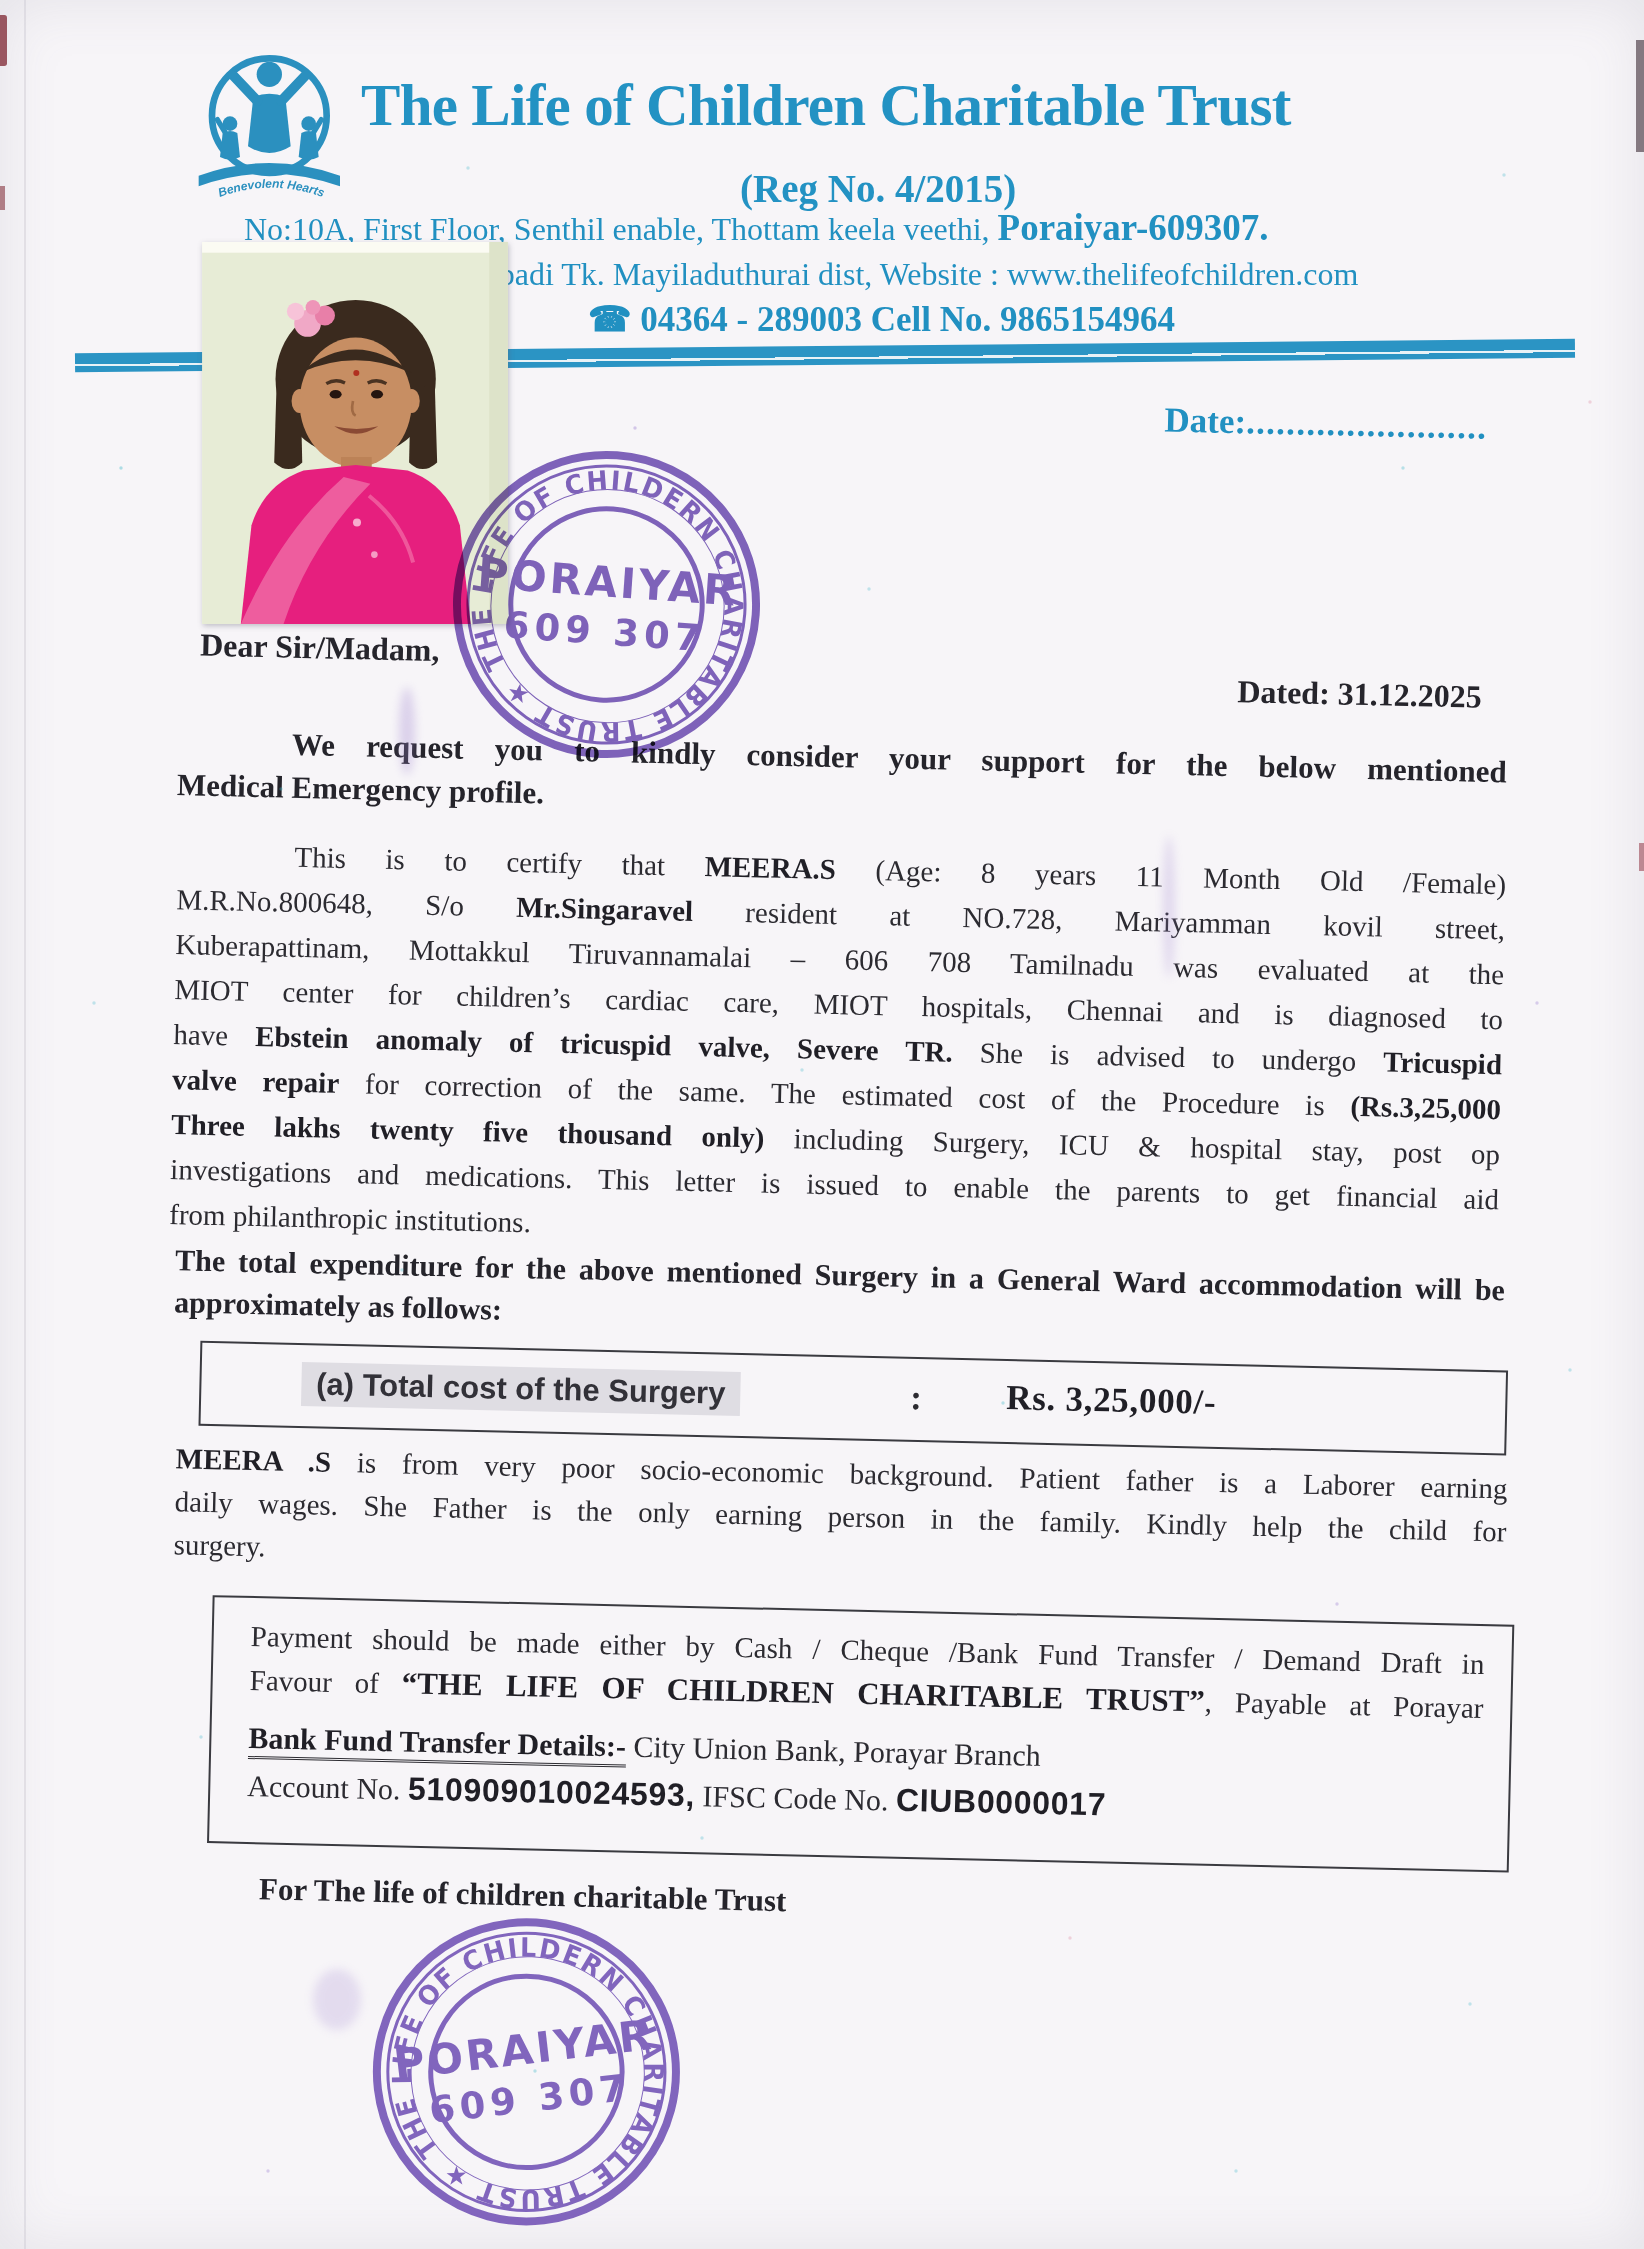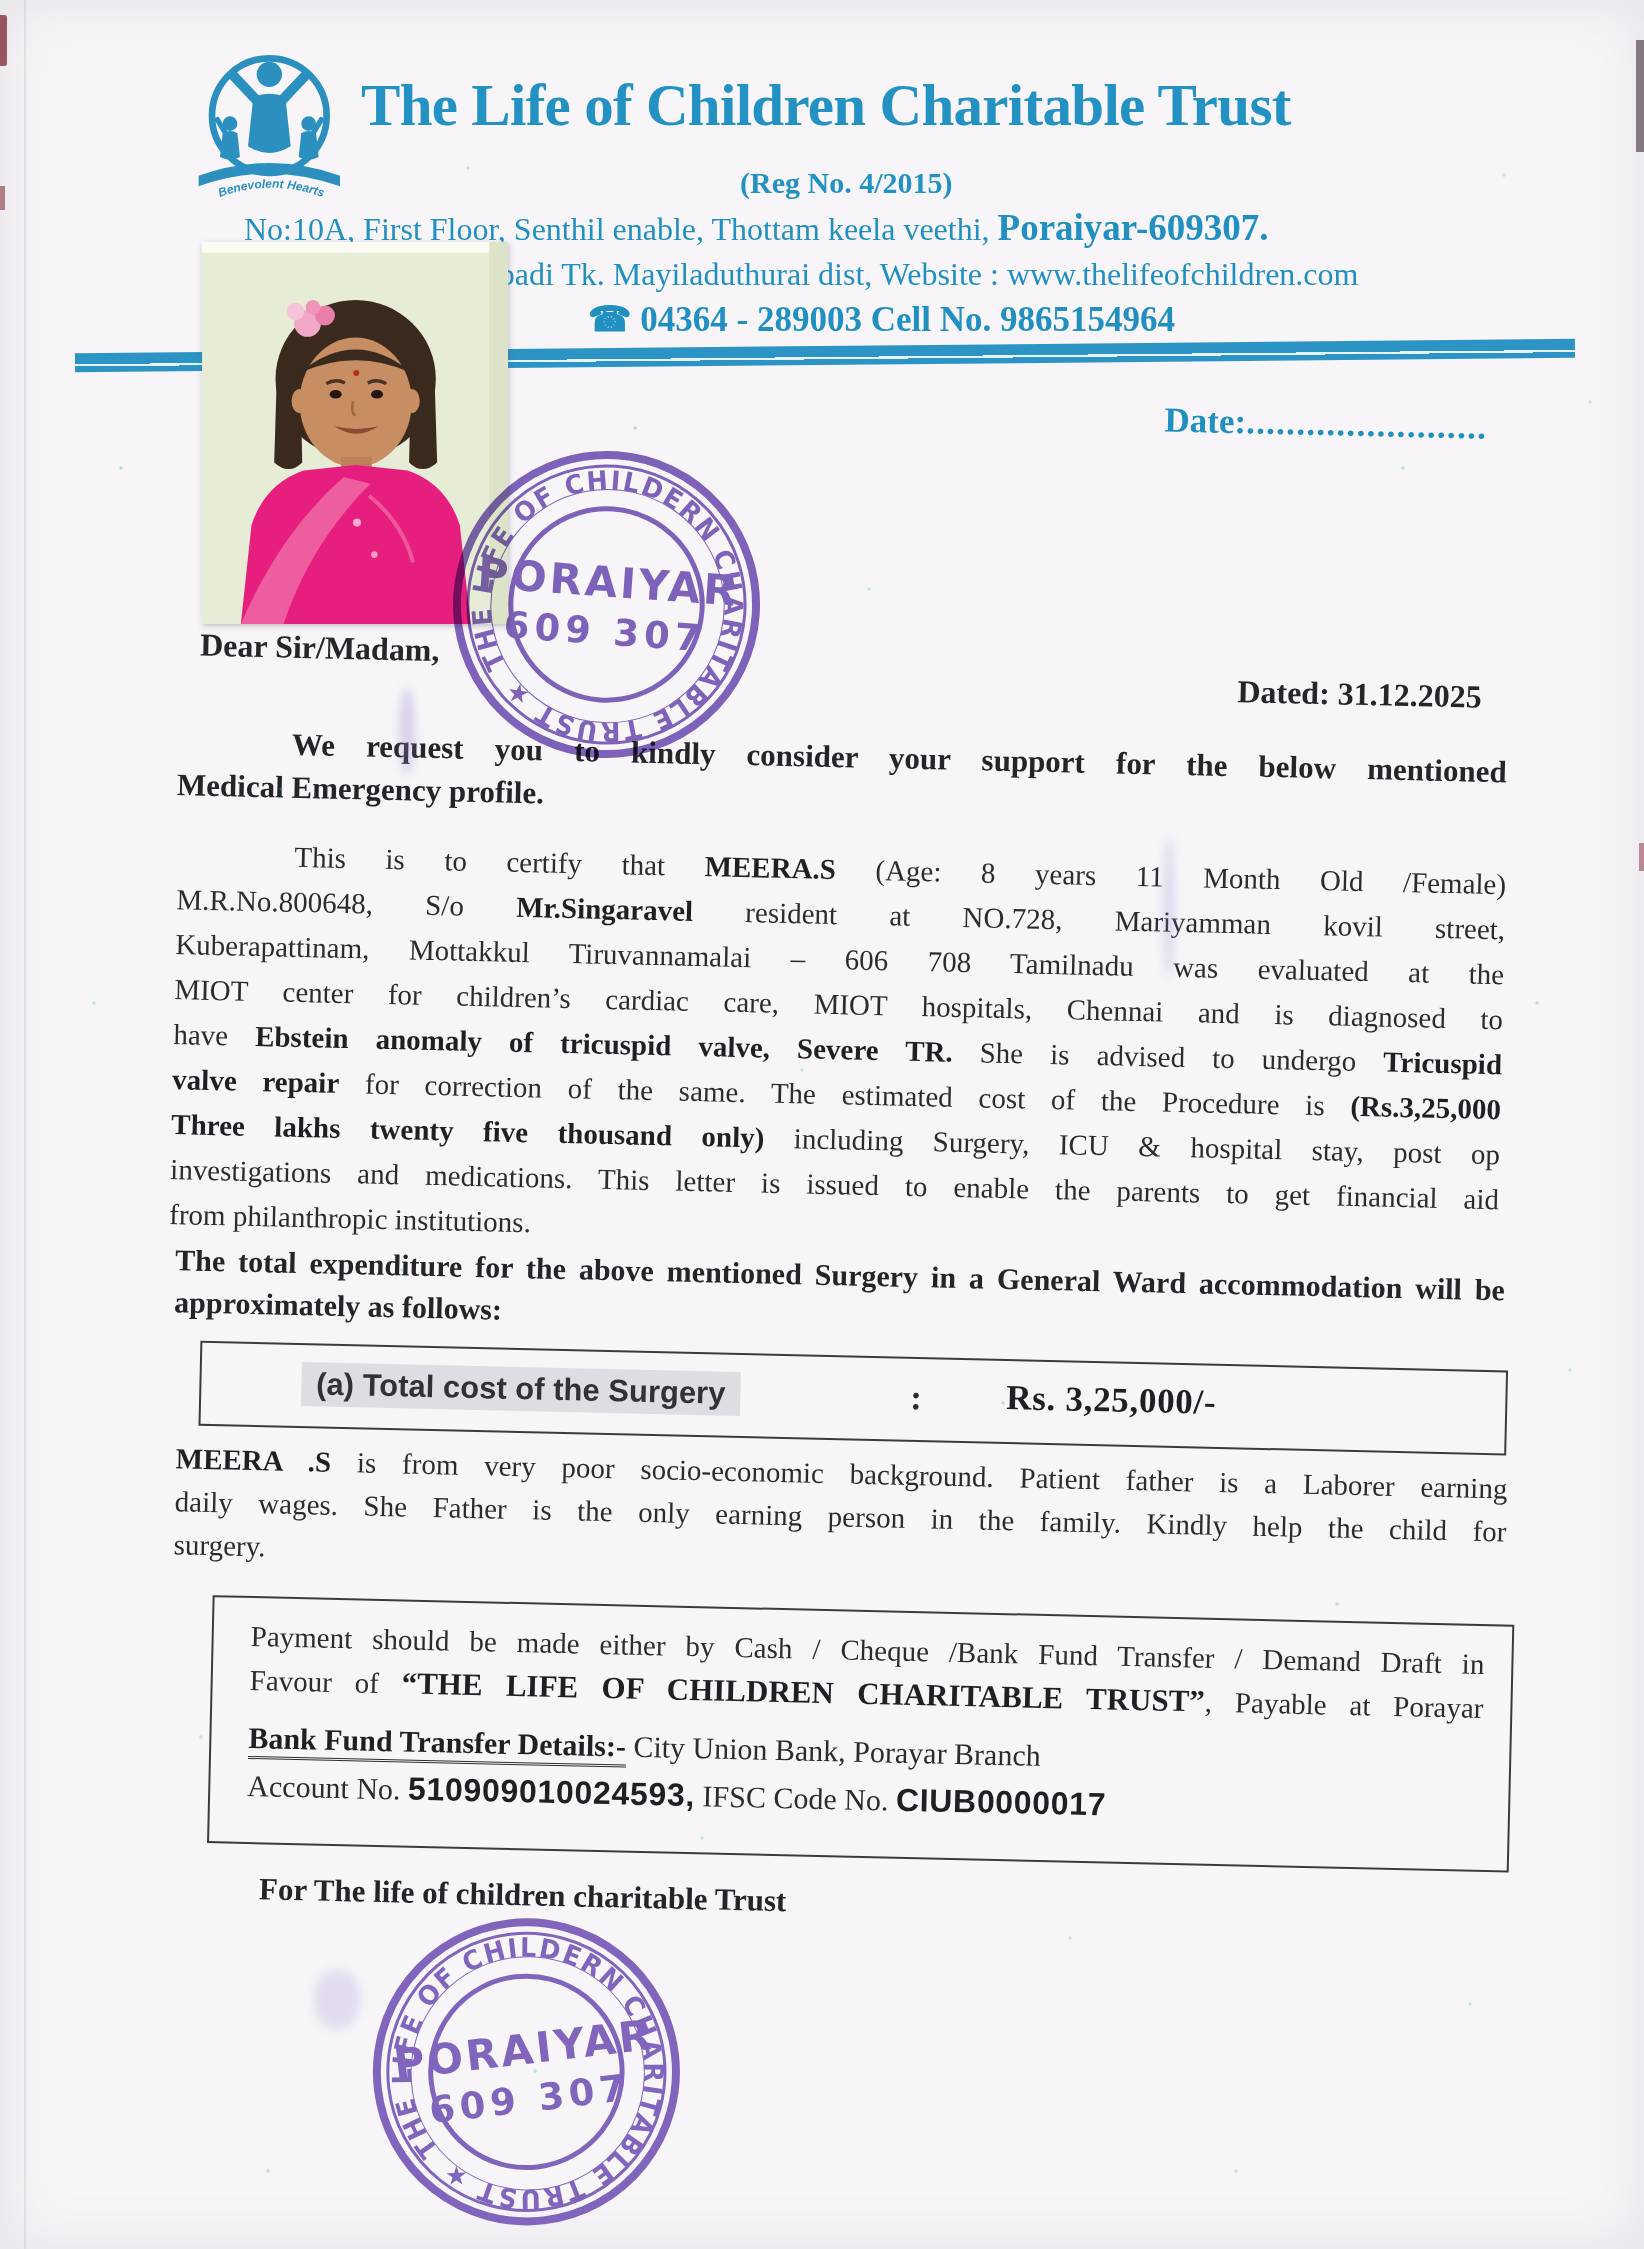--- a/index.html
+++ b/index.html
@@ -8,21 +8,21 @@
     background:#f7f5f8; overflow:hidden;
     font-family:"Liberation Serif", serif; color:#2c2b31;
     box-shadow: inset 0 0 60px rgba(110,110,135,.14);
   }
   .abs{position:absolute;}
   .b{font-weight:bold; color:#201f26;}
 
   
   .org-title{left:361px; top:59px; font-size:59px; font-weight:bold; color:#2392c3;
     white-space:nowrap; letter-spacing:-0.7px;margin-top:12px;}
-  .reg-no{left:740px; top:166px; font-size:30px; font-weight:bold; color:#2392c3; white-space:nowrap;}
+  .reg-no{left:740px; top:166px; font-size:39px; font-weight:bold; color:#2392c3; white-space:nowrap;}
   .addr1{left:244px; top:206px; font-size:32px; color:#2190c1; white-space:nowrap;}
   .addr1 .city{font-size:37px; font-weight:bold;text-align:center;}
   .addr2{left:353px; top:256px; font-size:32px; color:#2190c1; white-space:nowrap;}
   .phone-line{left:588px; top:299px; font-size:35px; font-weight:bold; color:#2190c1; white-space:nowrap;}
   .blue-bar{left:75px; top:346px; width:1500px; height:19.4px; transform:rotate(-.55deg);
     background:linear-gradient(to bottom,#2b94c4 0 58%,#e8f2f7 58% 70%,#2b94c4 70% 100%);}
 
   
   .photo{left:202px; top:242px; width:306px; height:382px; z-index:3;
     box-shadow:1.3px 2px 5.3px rgba(90,90,110,.35);}

